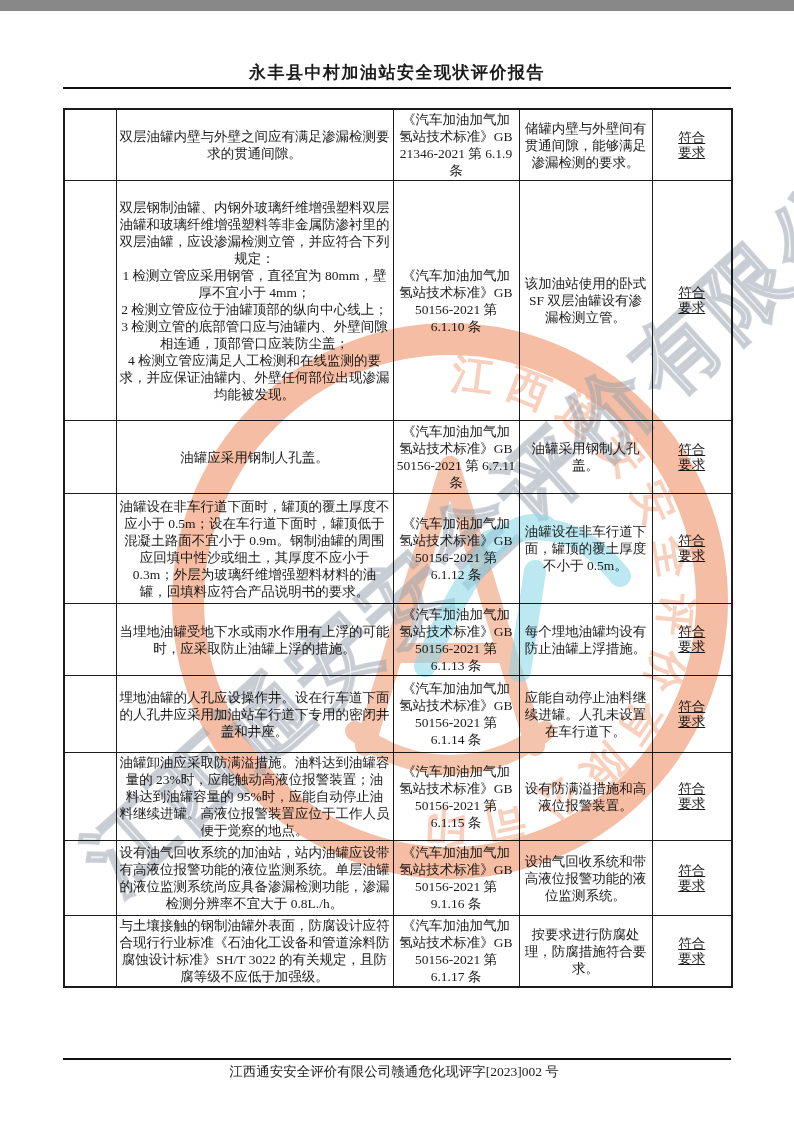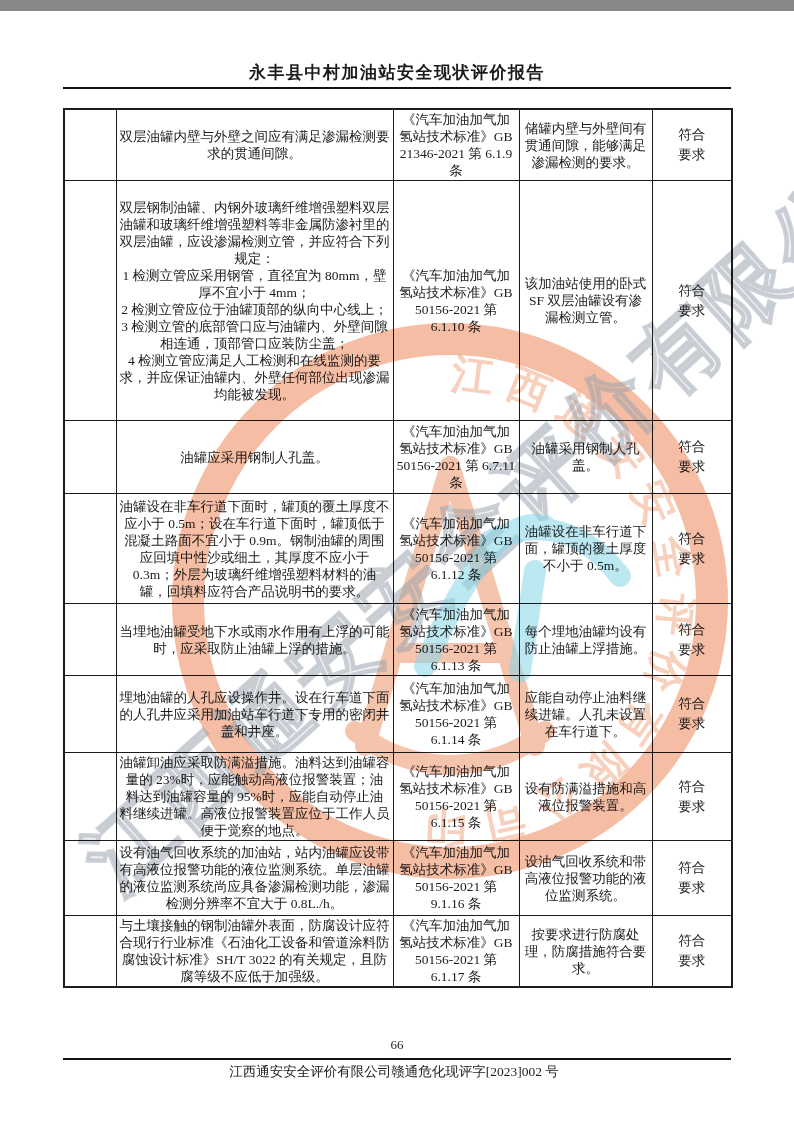--- a/index.html
+++ b/index.html
@@ -31,21 +31,21 @@
     border:1px solid #1c1c1c;
     font-size:13.5px; line-height:17px;
     text-align:center; vertical-align:middle;
     padding:1px 3px;
     white-space:pre-line;
     overflow:hidden;
   }
   td.c-req  { }
   td.c-std  { }
   td.c-act  { }
-  .concl-inner { display:inline-block; width:2.15em; line-height:20px; }
+  .concl-inner { display:inline-block; width:2.15em; line-height:15px;text-decoration:underline; }
 
   
   .closing {
     position:absolute; top:981px; left:63px; right:60px;
     font-size:16.5px; line-height:24px; text-indent:2.1em;
   }
 
   
   .page-number {
     position:absolute; top:1026px; left:0; right:0;
@@ -167,21 +167,20 @@
           <td></td>
           <td class="c-req">与土壤接触的钢制油罐外表面，防腐设计应符合现行行业标准《石油化工设备和管道涂料防腐蚀设计标准》SH/T 3022 的有关规定，且防腐等级不应低于加强级。</td>
           <td class="c-std">《汽车加油加气加氢站技术标准》GB 50156-2021 第 6.1.17 条</td>
           <td class="c-act">按要求进行防腐处理，防腐措施符合要求。</td>
           <td><span class="concl-inner">符合要求</span></td>
         </tr>
       </tbody>
     </table>
 
 
-    <div class="page-number">66</div>
     <div class="footer-rule"></div>
     <div class="footer-row">
       <span>江西通安安全评价有限公司</span>
       <span>赣通危化现评字[2023]002 号</span>
     </div>
   </div>
 
   <div class="watermark-layer">
 
     <svg class="seal-svg" width="600" height="600" viewBox="0 0 600 600">

